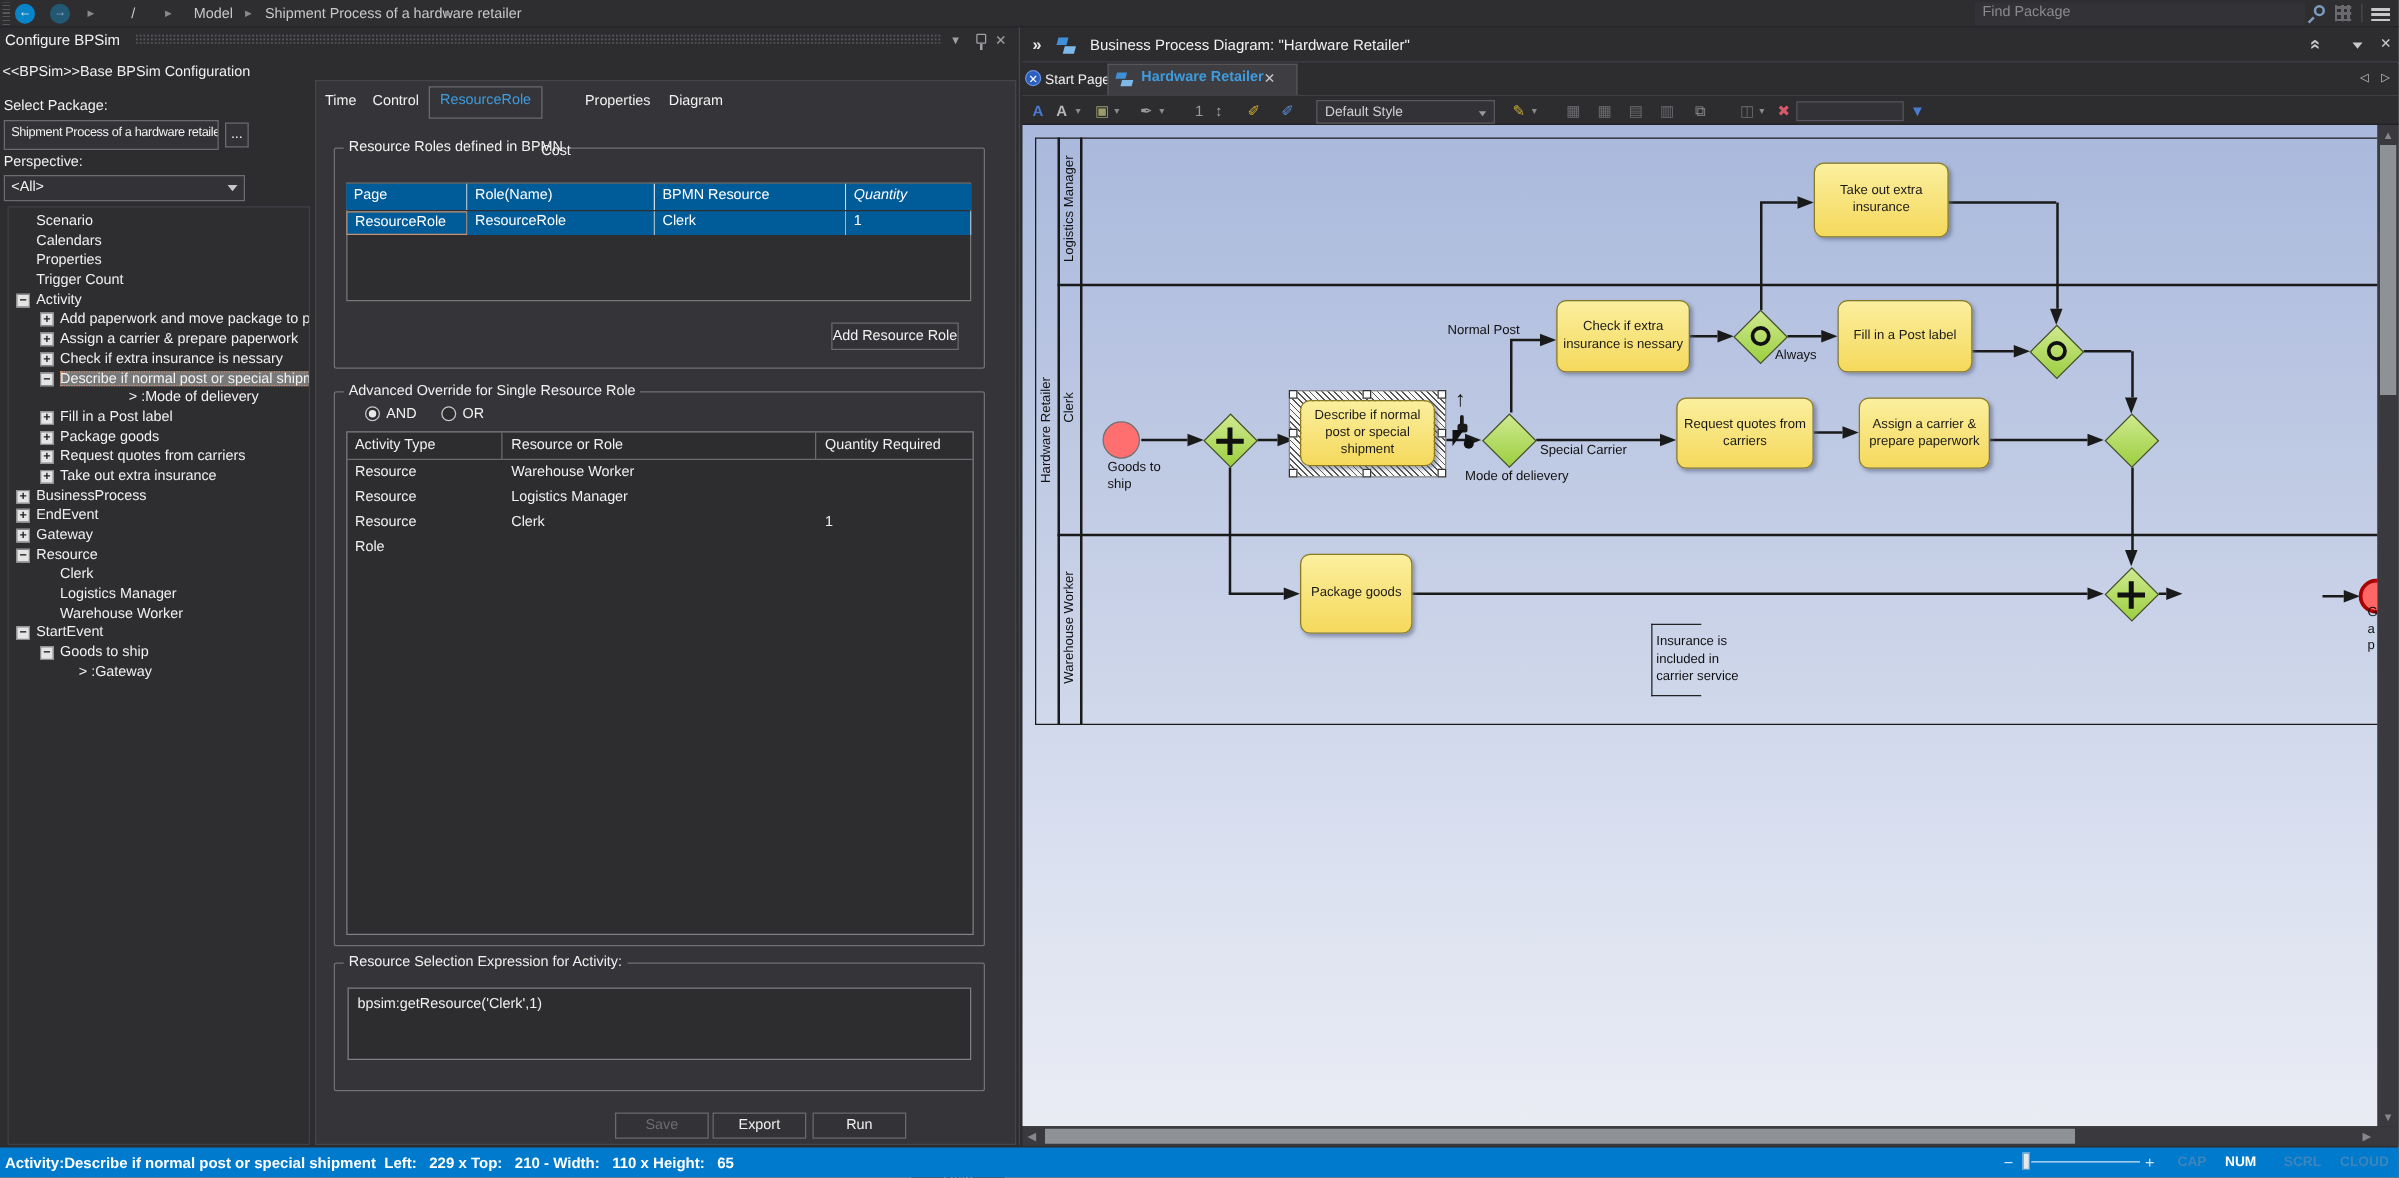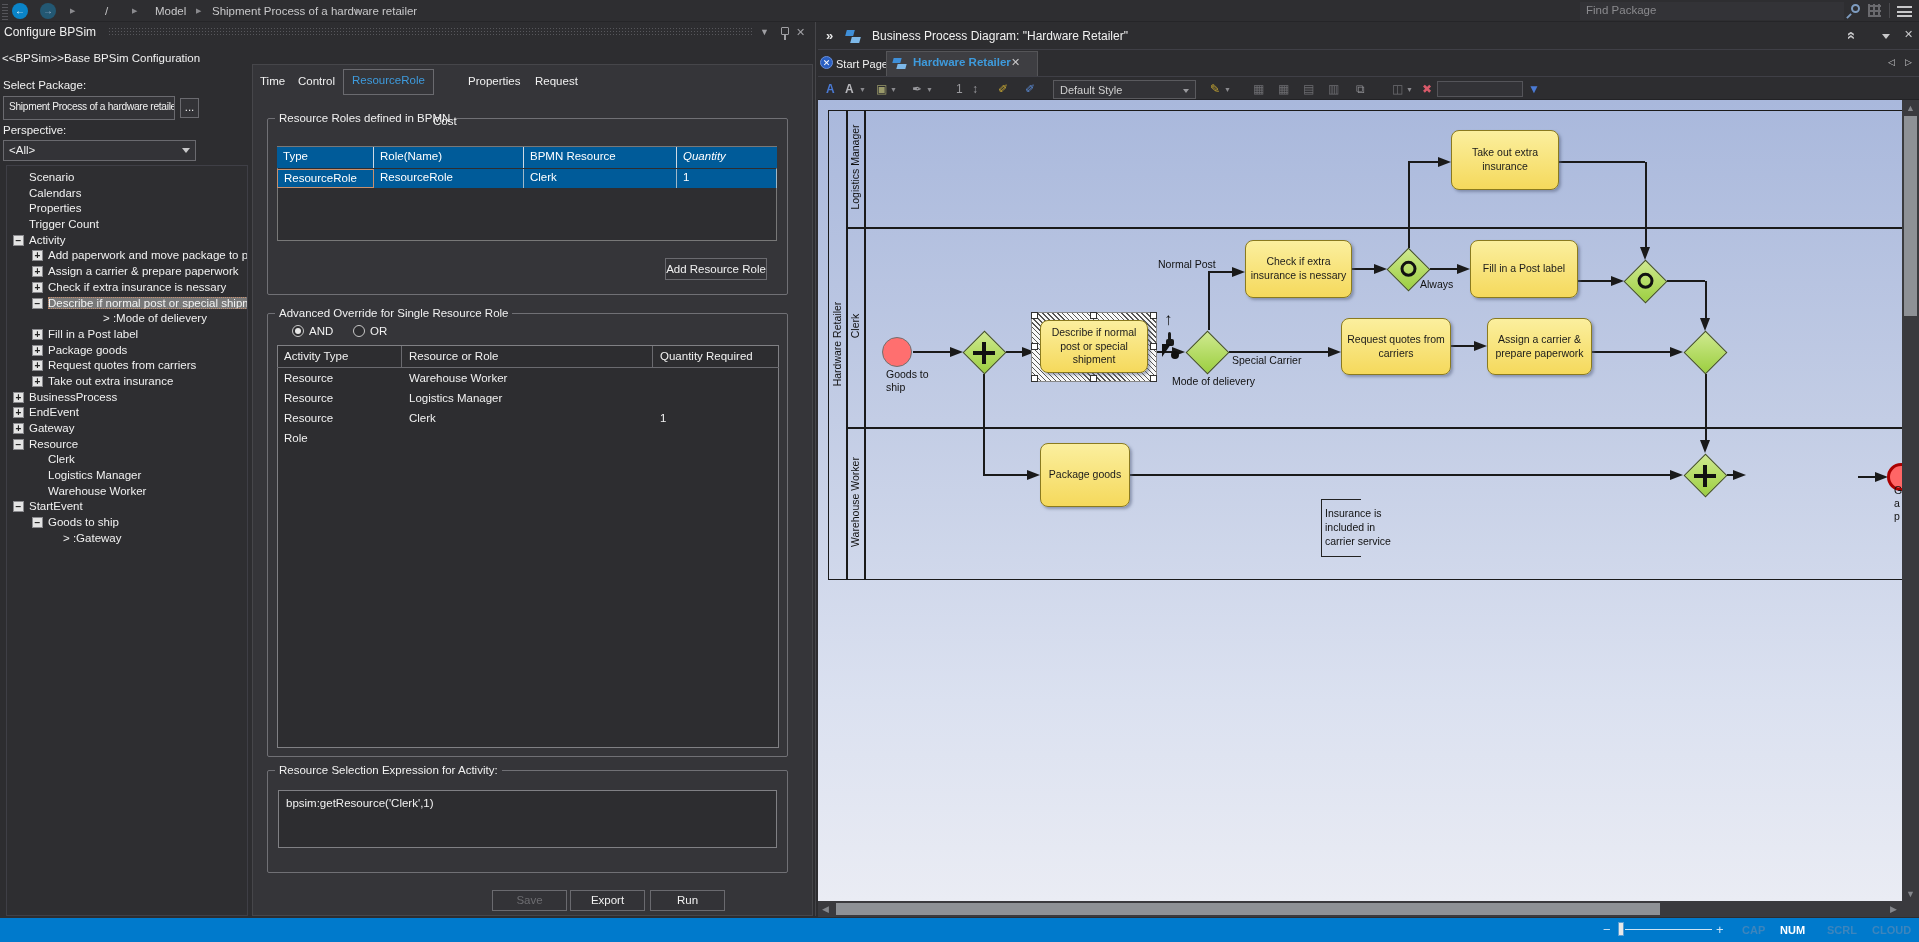--- a/index.html
+++ b/index.html
@@ -183,21 +183,21 @@
     </div>
 
   <div id="midpanel"></div>
   <div id="tabstrip"></div>
 
   <div class="groupbox" style="left:267px;top:118px;width:521px;height:177px;">
     <span class="gblabel">Resource Roles defined in BPMN</span>
   </div>
   <div class="abs" style="left:277px;top:146px;width:500px;height:95px;background:#2e2e31;border:1px solid #787878;"></div>
   <div id="t1head">
-      <div class="abs" style="left: 277px; top: 147px; width: 97px; height: 21px; background: rgb(0, 91, 153); border-right: 1px solid rgb(207, 217, 226); color: rgb(255, 255, 255); font-size: 11.5px; padding: 3px 0px 0px 6px;">Type</div>
+      <div class="abs" style="left: 277px; top: 147px; width: 97px; height: 21px; background: rgb(0, 91, 153); border-right: 1px solid rgb(207, 217, 226); color: rgb(255, 255, 255); font-size: 11.5px; padding: 3px 0px 0px 6px;">Page</div>
       <div class="abs" style="left: 374px; top: 147px; width: 150px; height: 21px; background: rgb(0, 91, 153); border-right: 1px solid rgb(207, 217, 226); color: rgb(255, 255, 255); font-size: 11.5px; padding: 3px 0px 0px 6px;">Role(Name)</div>
       <div class="abs" style="left: 524px; top: 147px; width: 153px; height: 21px; background: rgb(0, 91, 153); border-right: 1px solid rgb(207, 217, 226); color: rgb(255, 255, 255); font-size: 11.5px; padding: 3px 0px 0px 6px;">BPMN Resource</div>
       <div class="abs" style="left: 677px; top: 147px; width: 100px; height: 21px; background: rgb(0, 91, 153); border-right: none; color: rgb(255, 255, 255); font-size: 11.5px; padding: 3px 0px 0px 6px; font-style: italic;">Quantity</div>
     </div>
   <div id="t1row">
       <div class="abs" style="left: 277px; top: 169px; width: 97px; height: 19px; background: rgb(0, 91, 153); color: rgb(255, 255, 255); font-size: 11.5px; padding: 2px 0px 0px 6px; border: 1px solid rgb(200, 144, 110);">ResourceRole</div>
       <div class="abs" style="left: 374px; top: 169px; width: 150px; height: 19px; background: rgb(0, 91, 153); border-right: 1px solid rgb(159, 184, 200); color: rgb(255, 255, 255); font-size: 11.5px; padding: 2px 0px 0px 6px;">ResourceRole</div>
       <div class="abs" style="left: 524px; top: 169px; width: 153px; height: 19px; background: rgb(0, 91, 153); border-right: 1px solid rgb(159, 184, 200); color: rgb(255, 255, 255); font-size: 11.5px; padding: 2px 0px 0px 6px;">Clerk</div>
       <div class="abs" style="left: 677px; top: 169px; width: 100px; height: 19px; background: rgb(0, 91, 153); border-right: 1px solid rgb(159, 184, 200); color: rgb(255, 255, 255); font-size: 11.5px; padding: 2px 0px 0px 6px;">1</div>
     </div>
@@ -429,26 +429,27 @@
   <div class="sbtrack" style="left:1902px;top:100px;width:17px;height:801px;"></div>
   <div class="sbarrow" style="left:1906px;top:103px;">▲</div>
   <div class="sbthumb" style="left:1904px;top:116px;width:13px;height:200px;"></div>
   <div class="sbarrow" style="left:1906px;top:889px;">▼</div>
   <div class="sbtrack" style="left:818px;top:901px;width:1101px;height:16px;"></div>
   <div class="sbarrow" style="left:822px;top:904px;">◀</div>
   <div class="sbthumb" style="left:836px;top:903px;width:824px;height:12px;"></div>
   <div class="sbarrow" style="left:1890px;top:904px;">▶</div>
 
   <div id="statusbar">
+    <span class="txt" style="left:4px;top:5px;font-size:12px;font-weight:bold;color:#fff;white-space:pre;">Activity:Describe if normal post or special shipment  Left:   229 x Top:   210 - Width:   110 x Height:   65</span>
     <span class="txt" style="left:1603px;top:4px;font-size:13px;color:#cfe4f4;">−</span>
     <div class="abs" style="left:1625px;width:87px;height:1px;background:#cfe4f4;top:11px;"></div>
     <div class="abs" style="left:1618px;top:4px;width:6px;height:14px;background:#e8e8e8;border:1px solid #5a9fd4;"></div>
     <span class="txt" style="left:1716px;top:4px;font-size:13px;color:#cfe4f4;">+</span>
     <span id="sb-ind"><span class="txt" style="left: 1742px; top: 6px; font-size: 11px; font-weight: bold; color: rgb(61, 133, 189);">CAP</span><span class="txt" style="left: 1780px; top: 6px; font-size: 11px; font-weight: bold; color: rgb(255, 255, 255);">NUM</span><span class="txt" style="left: 1827px; top: 6px; font-size: 11px; font-weight: bold; color: rgb(61, 133, 189);">SCRL</span><span class="txt" style="left: 1872px; top: 6px; font-size: 11px; font-weight: bold; color: rgb(61, 133, 189);">CLOUD</span></span>
   </div>
 
 <div class="tab" style="left: 260px; top: 70px; position: absolute; padding: 5px 0px 0px;"><span>Time</span></div>
     <div class="tab" style="left: 298px; top: 70px; position: absolute; padding: 5px 0px 0px;"><span>Control</span></div>
     <div class="tab" style="left: 343px; top: 69px; position: absolute; border: 1px solid rgb(106, 106, 111); padding: 4px 8px 6px;"><span style="color: rgb(62, 155, 221);">ResourceRole</span></div>
     <div class="tab" style="left: 433px; top: 78px; position: absolute; padding: 5px 0px 0px; margin-top: 32px;"><span>Cost</span></div>
     <div class="tab" style="left: 468px; top: 70px; position: absolute; padding: 5px 0px 0px;"><span>Properties</span></div>
-    <div class="tab" style="left: 535px; top: 70px; position: absolute; padding: 5px 0px 0px;"><span>Request</span></div>
+    <div class="tab" style="left: 535px; top: 70px; position: absolute; padding: 5px 0px 0px;"><span>Diagram</span></div>
   </div>
 
 </body></html>

